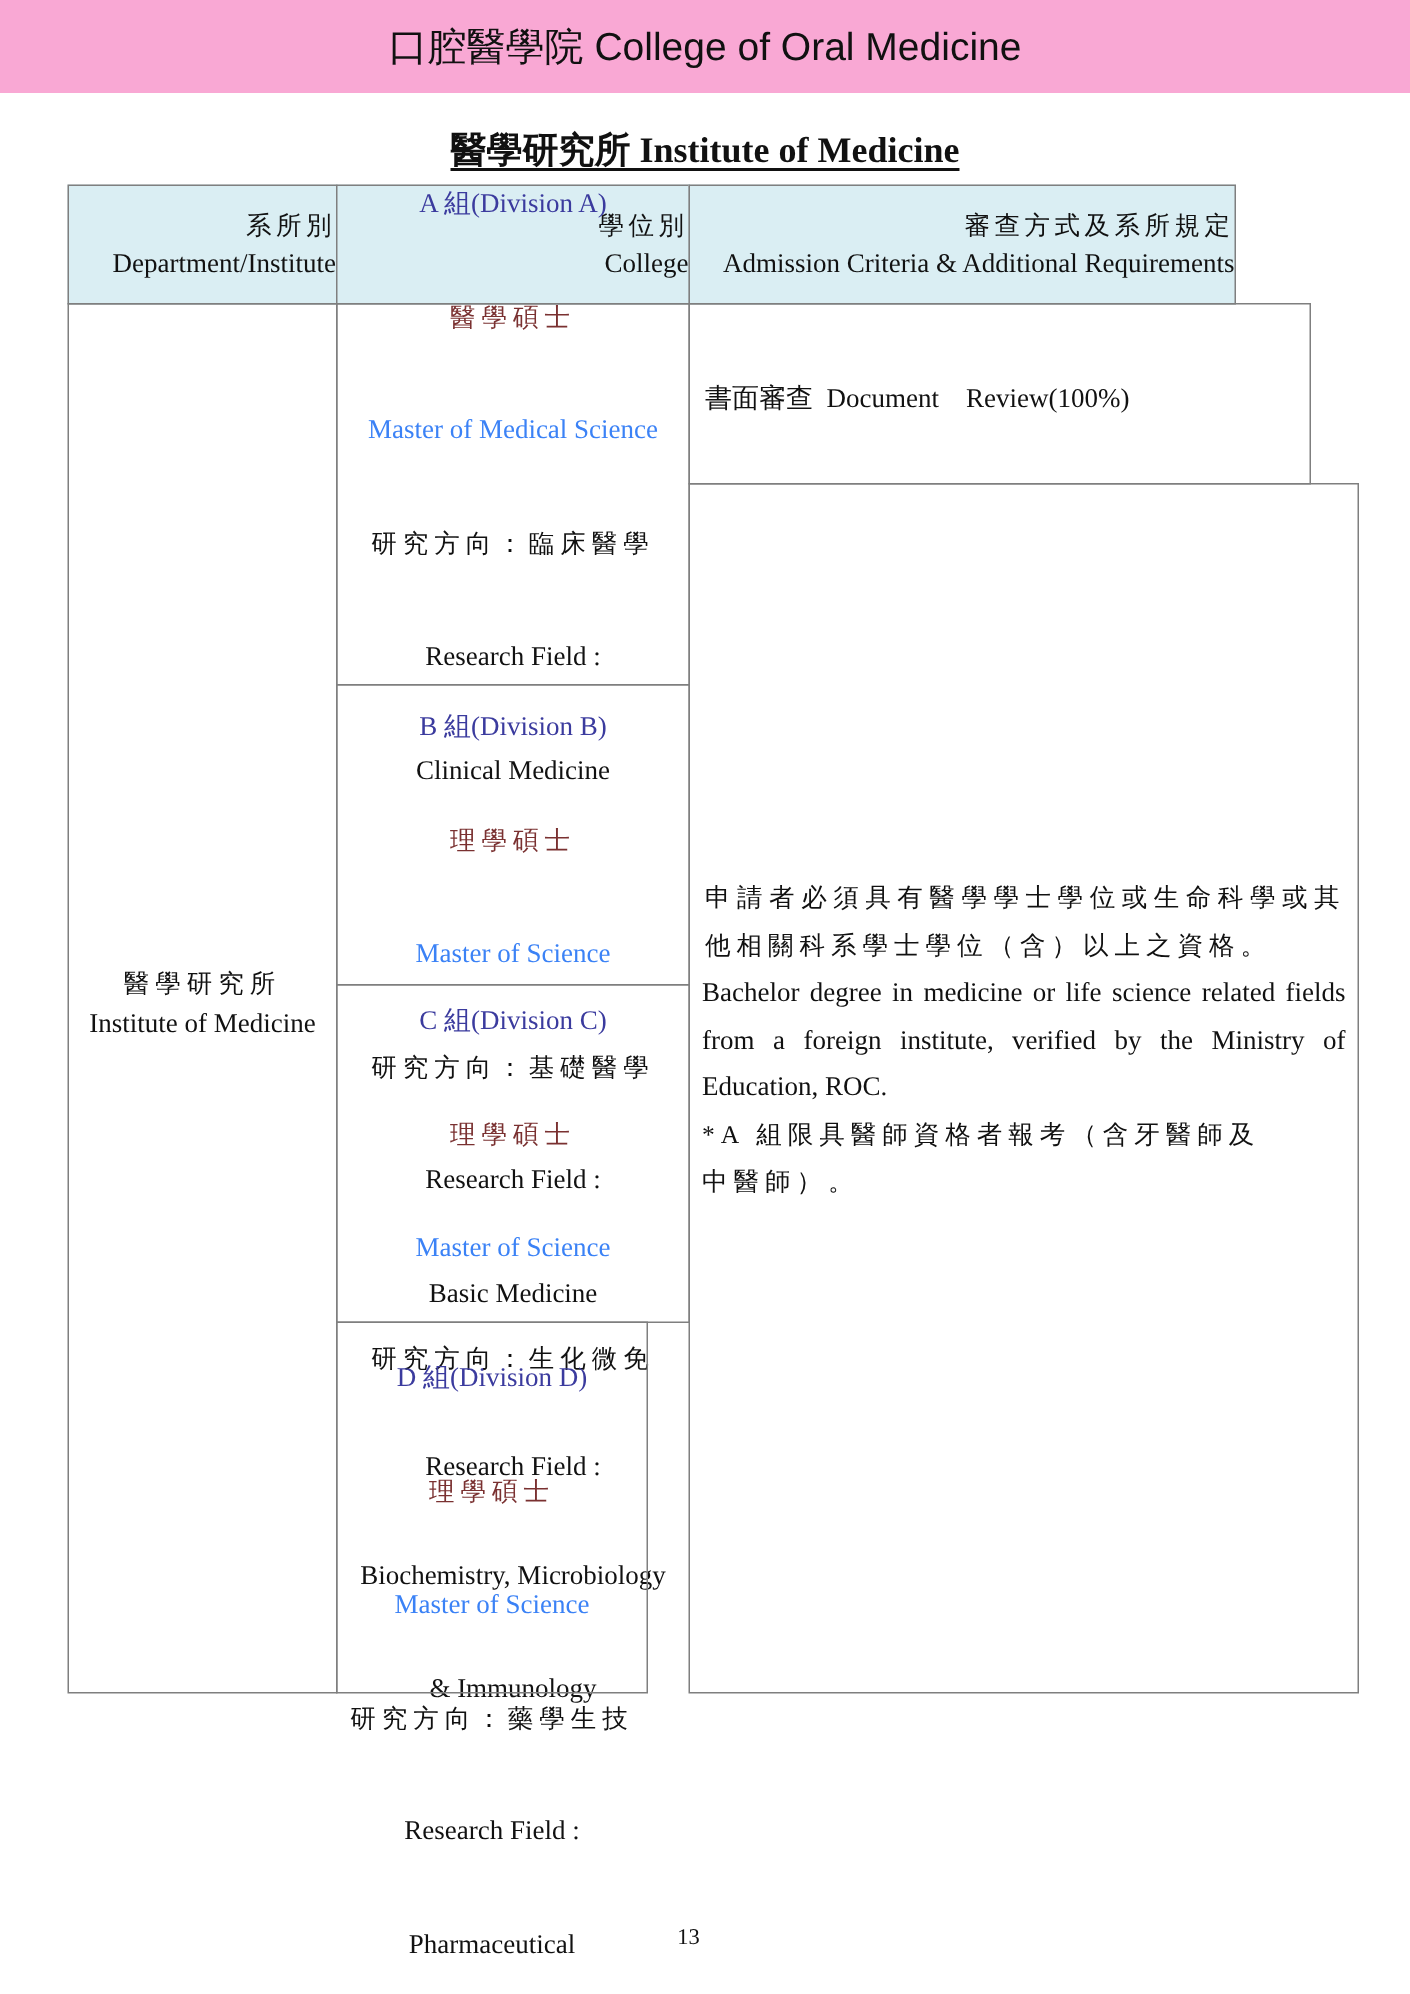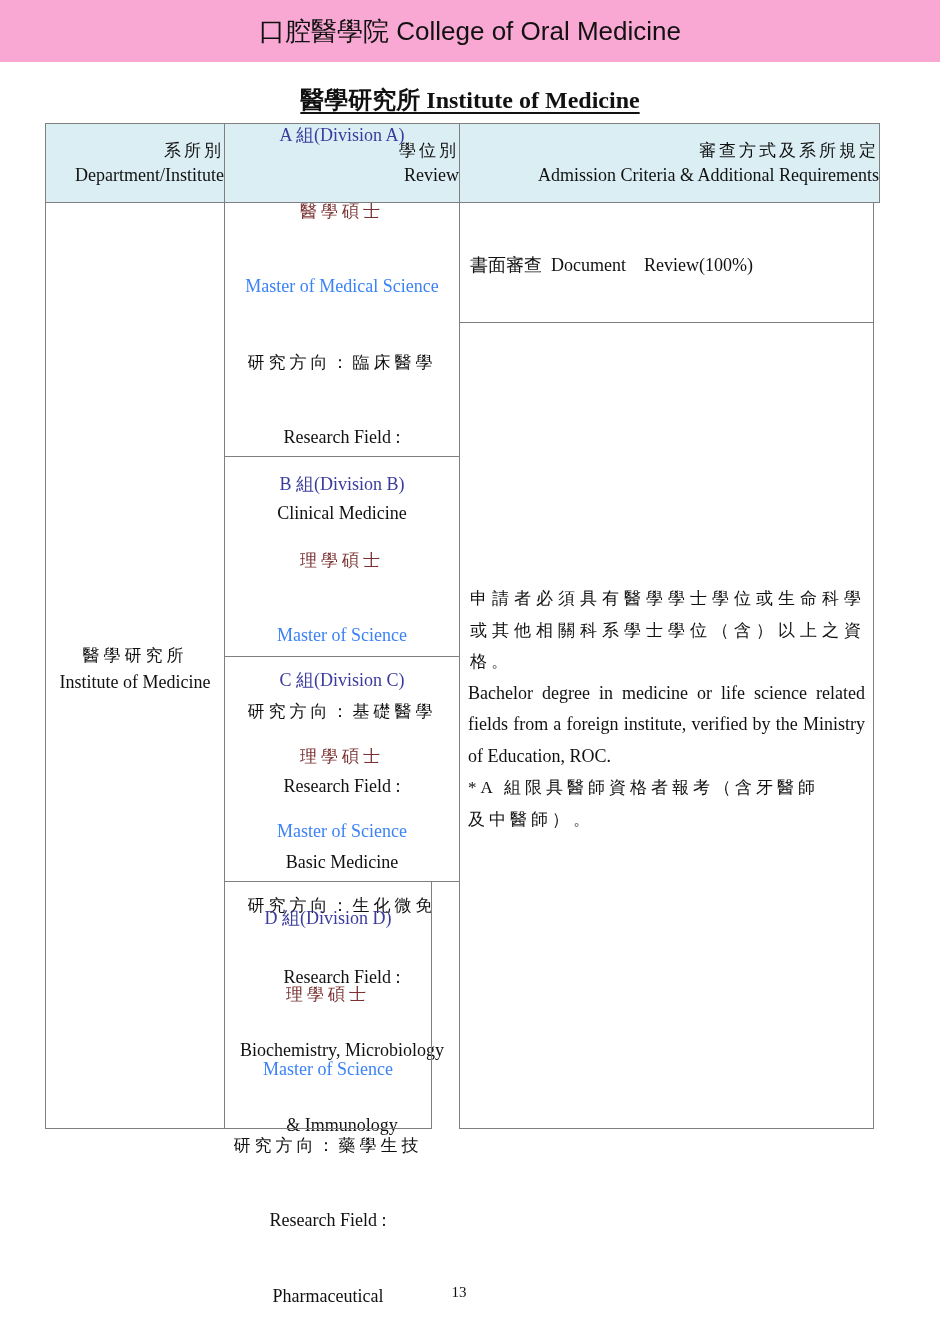--- a/index.html
+++ b/index.html
@@ -58,23 +58,23 @@
 </div>
 
 <div class="tbl">
 
   <div class="cell hdr" style="left:0; top:0; width:180px; height:80px;">
     <div class="zh">系所別</div>
     <div>Department/Institute</div>
   </div>
   <div class="cell hdr" style="left:179px; top:0; width:236px; height:80px;">
     <div class="zh">學位別</div>
-    <div>Review</div>
+    <div>College</div>
   </div>
-  <div class="cell hdr" style="left:414px; top:0; width:421px; height:80px;">
+  <div class="cell hdr" style="left:414px; top:0; width:365px; height:80px;">
     <div class="zh">審查方式及系所規定</div>
     <div>Admission Criteria &amp; Additional Requirements</div>
   </div>
 
   <div class="cell center-col" style="left:0; top:79px; width:180px; height:927px; font-size:18px; line-height:27px; padding-top:6px;">
     <div class="deg-zh" style="color:#111;">醫學研究所</div>
     <div>Institute of Medicine</div>
   </div>
 
   <div class="cell center-col deg" style="left:179px; top:79px; width:236px; height:255px; padding-bottom:10px;">
@@ -112,20 +112,20 @@
     <div class="field-zh">研究方向：藥學生技</div>
     <div>Research Field :</div>
     <div>Pharmaceutical</div>
     <div>Biotechnology</div>
   </div>
 
   <div class="cell req" style="left:414px; top:79px; width:415px; height:121px; padding:47px 10px 0 10px;">
     <span style="white-space:pre;">書面審查  Document    Review(100%)</span>
   </div>
 
-  <div class="cell req" style="left:414px; top:199px; width:415px; height:807px; padding:260px 8px 0 8px;">
+  <div class="cell req" style="left:414px; top:199px; width:447px; height:807px; padding:260px 8px 0 8px;">
     <div class="zh justify" style="padding-left:2px;">申請者必須具有醫學學士學位或生命科學或其他相關科系學士學位（含）以上之資格。</div>
     <div class="justify">Bachelor degree in medicine or life science related fields from a foreign institute, verified by the Ministry of Education, ROC.</div>
     <div class="zh" style="padding-right:40px;">*A 組限具醫師資格者報考（含牙醫師及中醫師）。</div>
   </div>
 </div>
 
 <div class="page-num">13</div>
 
 </body></html>

